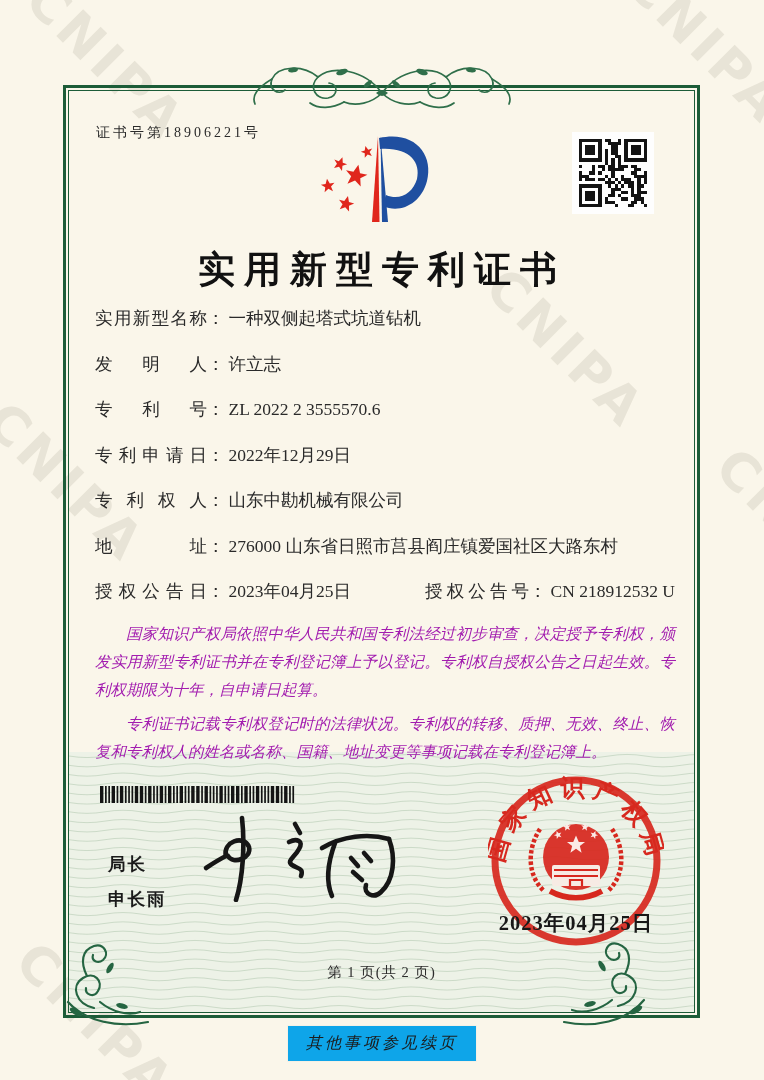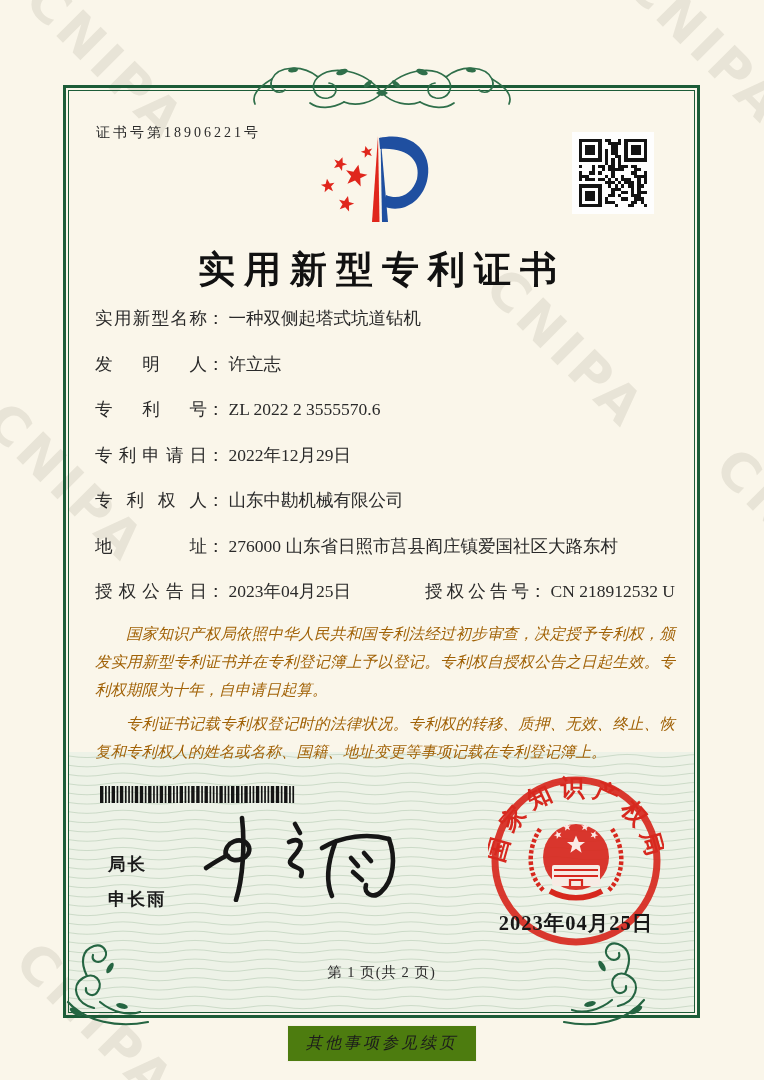--- a/index.html
+++ b/index.html
@@ -17,29 +17,29 @@
   .logo{position:absolute;left:316px;top:128px;}
   .qrbox{position:absolute;left:572px;top:132px;width:82px;height:82px;background:#fefefe;display:flex;align-items:center;justify-content:center;}
   .title{position:absolute;left:0;top:231px;width:764px;text-align:center;font-size:37px;font-weight:700;letter-spacing:9px;color:#111;margin-top:14px;}
   .fields{position:absolute;left:95px;top:306px;width:590px;font-size:17.5px;color:#2a2a2a;}
   .frow{height:28px;margin-bottom:17.5px;white-space:nowrap;}
   .flabel{display:inline-block;width:112px;text-align:justify;text-align-last:justify;vertical-align:top;}
   .flabel2{display:inline-block;width:104px;text-align:justify;text-align-last:justify;vertical-align:top;}
   .fcolon{display:inline-block;margin-right:4px;}
   .fgroup2{display:inline-block;margin-left:74px;}
   .paras{position:absolute;left:95px;top:620px;width:580px;font-size:15.5px;font-style:italic;
-         line-height:1.82;color:#a16207;}
+         line-height:1.82;color:#a21caf;}
   .paras p{margin:0 0 5px 0;text-indent:2em;text-align:justify;}
   .barcode{position:absolute;left:100px;top:786px;}
   .sigblock{position:absolute;left:108px;top:852px;font-size:17.5px;font-weight:600;color:#1a1a1a;}
   .sigblock div{margin-bottom:11px;letter-spacing:2px;}
   .signature{position:absolute;left:192px;top:806px;}
   .seal{position:absolute;left:488px;top:773px;}
   .pagenum{position:absolute;left:63px;top:963px;width:637px;text-align:center;font-size:14.5px;color:#2c2c2c;letter-spacing:1px;}
-  .contnote{position:absolute;left:50%;transform:translateX(-50%);top:1026px;background:#4d7c0f;
+  .contnote{position:absolute;left:50%;transform:translateX(-50%);top:1026px;background:#0ea5e9;
             padding:7px 18px;font-size:16px;font-style:italic;letter-spacing:3px;color:#1c1c1c;box-shadow:0 0 0 1px rgba(0,0,0,0.02);}
   .ornament-top{position:absolute;left:222px;top:57px;}
   .flourish{position:absolute;}
 </style>
 </head>
 <body>
 
 <div class="page">
 
   <div class="wm" style="left:6px;top:30px;">CNIPA</div>

